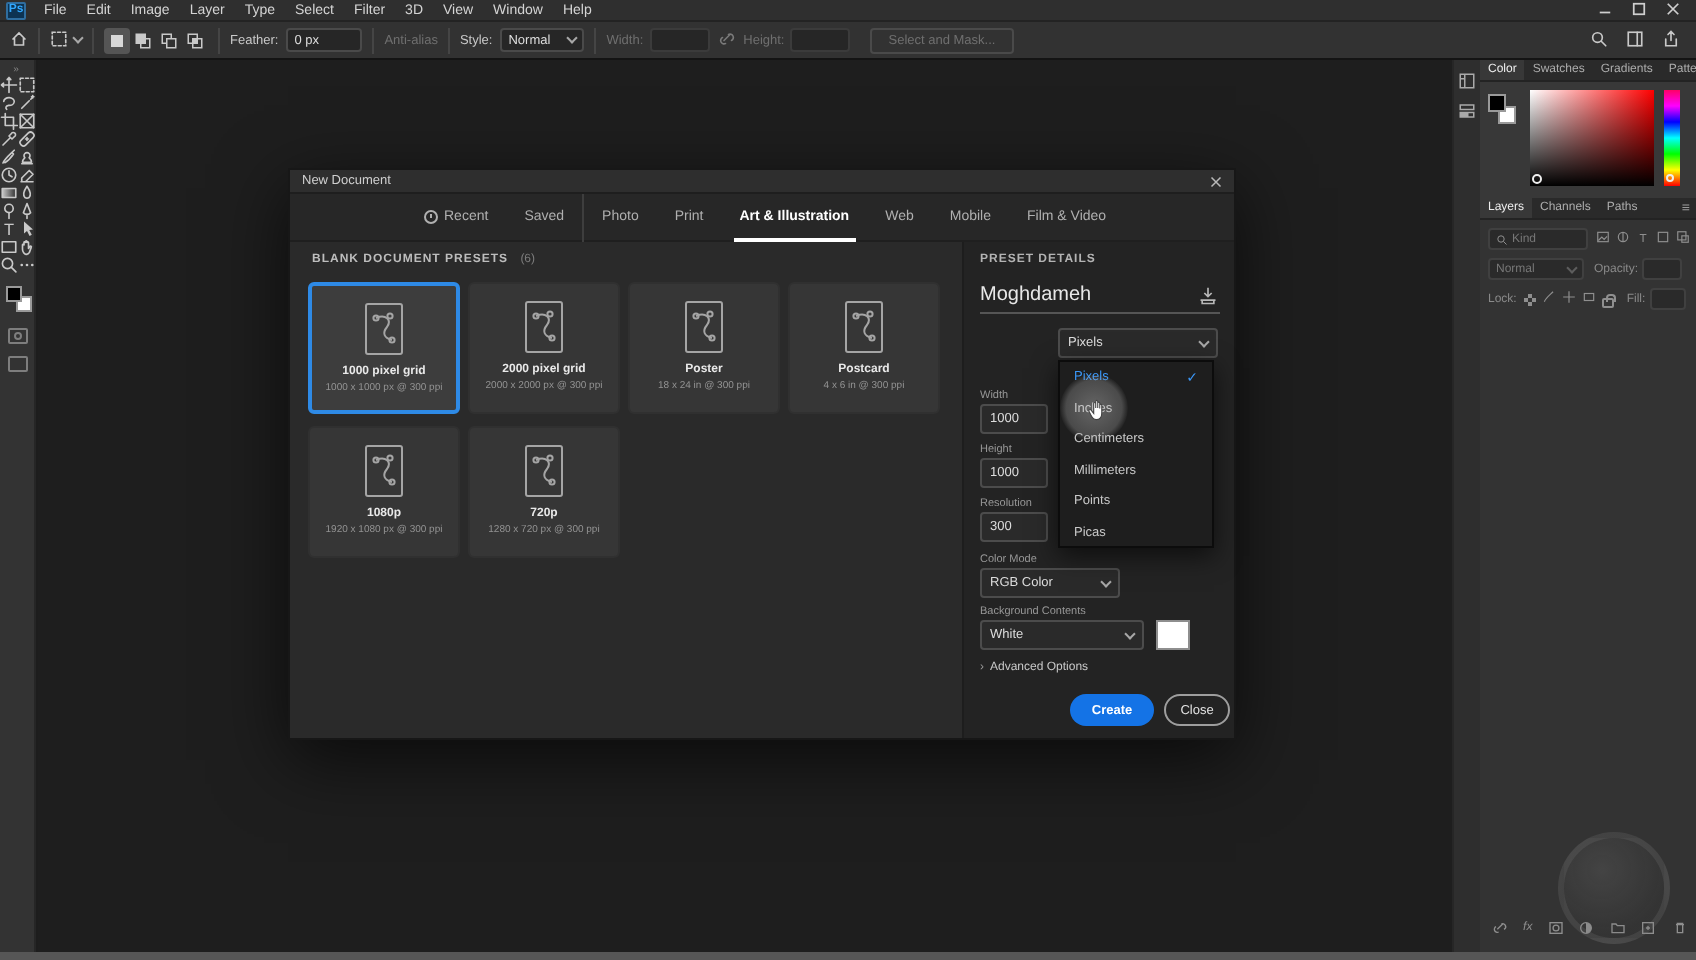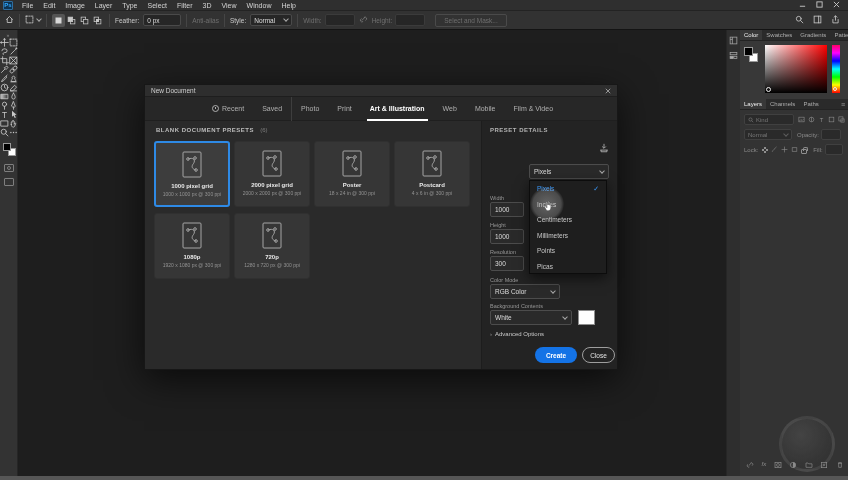--- a/index.html
+++ b/index.html
@@ -573,20 +573,21 @@
             <circle cx="16" cy="8" r="1.3"></circle>
             <circle cx="17" cy="20" r="1.3"></circle>
           </svg>
         <span class="nm">720p</span>
         <span class="sp">1280 x 720 px @ 300 ppi</span>
       </div>
     </div>
 
     <div class="details">
       <div class="d-hd">PRESET DETAILS</div>
+      <div class="d-name">Moghdameh</div>
       <span class="d-save"><svg viewBox="0 0 12 12">
             <path d="M6 1v5M3.8 4.2L6 6.4l2.2-2.2M1.5 8.5h9M2.5 8.5v2h7v-2"></path>
           </svg></span>
 
       <span class="d-label" style="top:74px">Width</span>
       <span class="d-well" style="left:8px;top:81px;width:34px">1000</span>
 
       <span class="d-label" style="top:101px">Height</span>
       <span class="d-well" style="left:8px;top:108px;width:34px">1000</span>
 

